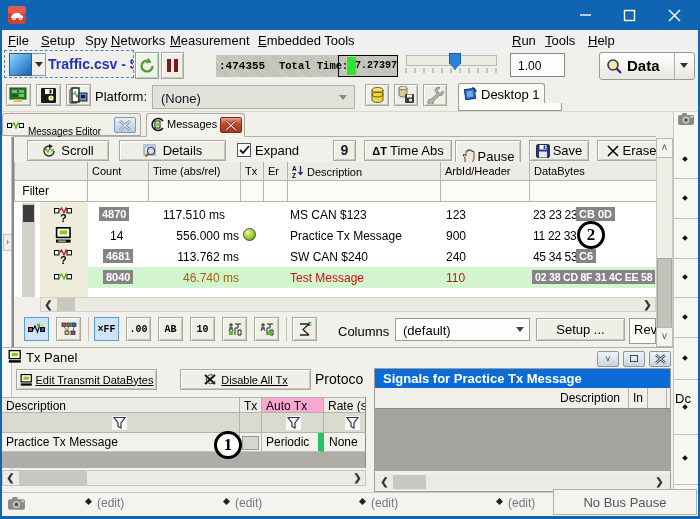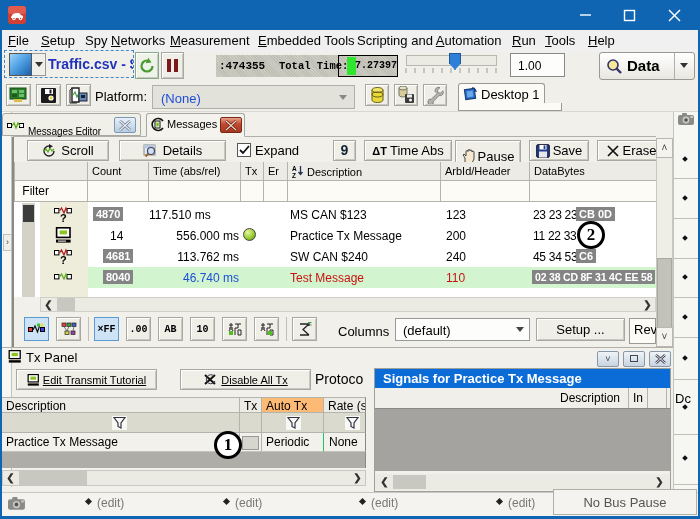--- a/index.html
+++ b/index.html
@@ -38,21 +38,20 @@
     <line x1="105" y1="10" x2="94" y2="21" stroke="#fff" stroke-width="1.4"></line>
   </svg>
 </div>
 
 <div class="ab" style="left:2px;top:30px;width:696px;height:22px;background:#f0f0f0;font-size:13px">
   <span class="ab" style="left:6px;top:3px"><u>F</u>ile</span>
   <span class="ab" style="left:39px;top:3px"><u>S</u>etup</span>
   <span class="ab" style="left:83px;top:3px">Spy <u>N</u>etworks</span>
   <span class="ab" style="left:168px;top:3px"><u>M</u>easurement</span>
   <span class="ab" style="left:256px;top:3px"><u>E</u>mbedded Tools</span>
-  <span class="ab" style="left:355px;top:3px">Scripting and <u>A</u>utomation</span>
   <span class="ab" style="left:510px;top:3px"><u>R</u>un</span>
   <span class="ab" style="left:543px;top:3px"><u>T</u>ools</span>
   <span class="ab" style="left:586px;top:3px"><u>H</u>elp</span>
 </div>
 
 <div class="ab dith" style="left:2px;top:52px;width:696px;height:31px;background:#f0efe9"></div>
 <div class="ab" style="left:4px;top:50px;width:130px;height:28px;border:1px dashed #4488cc"></div>
 <div class="ab" style="left:9px;top:53px;width:23px;height:23px;border:1px solid #555;background:linear-gradient(135deg,#9fd4f6 0%,#57a8e8 40%,#1a5fae 100%)"></div>
 <div class="ab" style="left:32px;top:53px;width:14px;height:23px;background:#f0efe9;border:1px solid #999;border-left:none"></div>
 <div class="ab" style="left:35px;top:62px;width:0;height:0;border-left:4px solid transparent;border-right:4px solid transparent;border-top:5px solid #333"></div>
@@ -128,21 +127,21 @@
   <svg width="19" height="17" viewBox="0 0 19 17">
       <path d="M3 1 L10 1 L10 15 L3 15 Z" fill="#fff" stroke="#222" stroke-width="1.4"></path>
       <path d="M3 1 L1 3 L1 16 L8 16" fill="none" stroke="#222"></path>
       <path d="M4 8 l2 -3 l2 5 l2 -4" fill="none" stroke="#48a048" stroke-width="1.2"></path>
       <rect x="10" y="6" width="8" height="8" fill="#6888b8" stroke="#223"></rect>
       <rect x="12" y="8" width="4" height="3" fill="#123"></rect>
     </svg>
 </div>
 <div class="ab" style="left:95px;top:89px;font-size:13px">Platform:</div>
 <div class="ab" style="left:152px;top:85px;width:203px;height:24px;background:#e2e1da;border:1px solid #b0b0aa"></div>
-<div class="ab" style="left:161px;top:91px;font-size:13px;color:#1d4ed8">(None)</div>
+<div class="ab" style="left:161px;top:91px;font-size:13px;color:#0f172a">(None)</div>
 <div class="ab" style="left:339px;top:95px;width:0;height:0;border-left:4px solid transparent;border-right:4px solid transparent;border-top:5px solid #888"></div>
 <div class="b3d" style="left:365px;top:84px;width:24px;height:22px">
   <svg width="15" height="17" viewBox="0 0 15 17">
       <path d="M2 3 L2 13 A5.5 2.5 0 0 0 13 13 L13 3" fill="#e8d838" stroke="#665c10"></path>
       <ellipse cx="7.5" cy="3" rx="5.5" ry="2.5" fill="#f2e668" stroke="#665c10"></ellipse>
       <ellipse cx="7.5" cy="7.5" rx="5.5" ry="2.5" fill="none" stroke="#665c10"></ellipse>
     </svg>
 </div>
 <div class="b3d" style="left:394px;top:84px;width:24px;height:22px">
   <svg width="18" height="18" viewBox="0 0 18 18">
@@ -302,40 +301,40 @@
     <rect x="13" y="2.5" width="4.4" height="4.4" fill="#fff" stroke="#000"></rect>
     <path d="M5.5 5 l2 -3 l2.5 5 l2 -5 l1.5 3" fill="none" stroke="#b02020" stroke-width="1.3"></path>
     <text x="6" y="16" font-size="11" font-weight="bold" font-family="Liberation Sans">?</text>
   </svg>
 <svg class="ab" style="left:54px;top:272px" width="18" height="10" viewBox="0 0 18 10">
     <rect x="0.5" y="2.5" width="4.4" height="4.4" fill="#fff" stroke="#000"></rect>
     <rect x="13" y="2.5" width="4.4" height="4.4" fill="#fff" stroke="#000"></rect>
     <path d="M5.5 5 l2 -3 l2.5 5 l2 -5 l1.5 3" fill="none" stroke="#5aaa20" stroke-width="1.3"></path>
   </svg>
 
-<div class="badge" style="left:93px;top:207px">4870</div>
-<div class="cell" style="left:149px;top:208px;width:90px;text-align:left">117.510 ms</div>
+<div class="badge" style="left:99px;top:207px">4870</div>
+<div class="cell" style="left:149px;top:208px;width:90px;text-align:center">117.510 ms</div>
 <div class="cell" style="left:290px;top:208px">MS CAN $123</div>
 <div class="cell" style="left:446px;top:208px">123</div>
 <div class="cell" style="left:533px;top:208px;letter-spacing:-0.3px">23 23 23</div>
 <div class="badge" style="left:576px;top:207px">CB 0D</div>
 <div class="cell" style="left:110px;top:229px">14</div>
 <div class="cell" style="left:149px;top:229px;width:90px;text-align:right">556.000 ms</div>
 <div class="ab" style="left:243px;top:228px;width:13px;height:13px;border-radius:50%;background:radial-gradient(circle at 35% 30%,#e8f8a0,#9acd32 55%,#5a8a10);border:1px solid #444"></div>
 <div class="cell" style="left:290px;top:229px">Practice Tx Message</div>
-<div class="cell" style="left:446px;top:229px">200</div>
+<div class="cell" style="left:446px;top:229px">900</div>
 <div class="cell" style="left:533px;top:229px;letter-spacing:-0.3px">11 22 33</div>
 <div class="badge" style="left:103px;top:249px">4681</div>
 <div class="cell" style="left:149px;top:250px;width:90px;text-align:right">113.762 ms</div>
 <div class="cell" style="left:290px;top:250px">SW CAN $240</div>
 <div class="cell" style="left:446px;top:250px">240</div>
 <div class="cell" style="left:533px;top:250px;letter-spacing:-0.3px">45 34 53</div>
 <div class="badge" style="left:576px;top:249px">C6</div>
 <div class="badge" style="left:103px;top:270px">8040</div>
-<div class="cell" style="left:149px;top:271px;width:90px;text-align:right;color:#1d4ed8">46.740 ms</div>
+<div class="cell" style="left:149px;top:271px;width:90px;text-align:right;color:#a16207">46.740 ms</div>
 <div class="cell" style="left:290px;top:271px;color:#cc1111">Test Message</div>
 <div class="cell" style="left:446px;top:271px;color:#cc1111">110</div>
 <div class="badge" style="left:532px;top:270px;font-size:10.5px;letter-spacing:-0.2px">02 38 CD 8F 31 4C EE 58</div>
 <div class="circnum" style="left:577px;top:221px">2</div>
 
 <div class="ab" style="left:40px;top:297px;width:616px;height:15px;background:#ecebe3;border:1px solid #d0cfc8"></div>
 <div class="ab" style="left:41px;top:298px;width:15px;height:13px;text-align:center;font-size:10px;color:#333;line-height:13px;font-weight:bold">❮</div>
 <div class="ab" style="left:57px;top:298px;width:18px;height:13px;background:#c9c8c0"></div>
 <div class="ab" style="left:640px;top:298px;width:15px;height:13px;text-align:center;font-size:10px;color:#333;line-height:13px;font-weight:bold">❯</div>
 
@@ -412,54 +411,54 @@
       <path d="M1 1 L10 9 M10 1 L1 9" stroke="#445" stroke-width="2.4"></path>
       <path d="M1 1 L10 9 M10 1 L1 9" stroke="#e8ecf0" stroke-width="1"></path>
     </svg></div>
 
 <div class="b3d" style="left:16px;top:369px;width:141px;height:21px;font-size:11px">
   <svg width="13" height="12" viewBox="0 0 14 13" style="margin-right:3px">
       <rect x="1.2" y="0.6" width="11" height="8" fill="#fff" stroke="#000" stroke-width="1.3"></rect>
       <rect x="3.6" y="2.8" width="6.2" height="3.4" fill="#8ac820"></rect>
       <rect x="0.8" y="10.2" width="12" height="2.4" fill="#000"></rect>
     </svg>
-  <u>Edit Transmit Tutorial</u>
+  <u>Edit Transmit DataBytes</u>
   </div>
 <div class="b3d" style="left:180px;top:369px;width:131px;height:21px;font-size:11px">
   <svg width="14" height="13" viewBox="0 0 14 13" style="margin-right:4px">
       <path d="M2 2 L12 11 M12 2 L2 11" stroke="#111" stroke-width="2"></path>
       <path d="M11 3 a4.5 4.5 0 1 0 1 5" fill="none" stroke="#334" stroke-width="1"></path>
     </svg>
   <u>Disable All Tx</u>
   </div>
 <div class="ab" style="left:315px;top:371px;font-size:14px">Protoco</div>
 
 <div class="hdrcell" style="left:2px;top:397px;width:238px;height:16px;background:#ecebe5;border-top:1px solid #b4b4ae;padding-top:1px;font-size:12px">Description</div>
 <div class="hdrcell" style="left:240px;top:397px;width:22px;height:16px;background:#ecebe5;border-top:1px solid #b4b4ae;padding-top:1px;font-size:12px">Tx</div>
-<div class="hdrcell" style="left:262px;top:397px;width:62px;height:16px;background:#fdba74;border-top:1px solid #b4b4ae;padding-top:1px;font-size:12px">Auto Tx</div>
+<div class="hdrcell" style="left:262px;top:397px;width:62px;height:16px;background:#f9a8d4;border-top:1px solid #b4b4ae;padding-top:1px;font-size:12px">Auto Tx</div>
 <div class="hdrcell" style="left:324px;top:397px;width:42px;height:16px;background:#ecebe5;border-top:1px solid #b4b4ae;border-right:1px solid #888;padding-top:1px;font-size:12px">Rate (s</div>
 <div class="hdrcell dith2" style="left:2px;top:413px;width:238px;height:20px;background:#dbdacf"></div>
 <div class="hdrcell dith2" style="left:240px;top:413px;width:22px;height:20px;background:#dbdacf"></div>
 <div class="hdrcell dith2" style="left:262px;top:413px;width:62px;height:20px;background:#dbdacf"></div>
 <div class="hdrcell dith2" style="left:324px;top:413px;width:42px;height:20px;background:#dbdacf;border-right:1px solid #888"></div>
 <svg class="ab" style="left:112px;top:416px" width="15" height="14" viewBox="0 0 15 14">
     <rect x="0" y="0" width="15" height="14" fill="#f8f8f4"></rect>
     <path d="M2 1.5 L13 1.5 L9 7 L9 12 L6 10.5 L6 7 Z" fill="none" stroke="#334" stroke-width="1.2"></path>
   </svg>
 <svg class="ab" style="left:286px;top:416px" width="15" height="14" viewBox="0 0 15 14">
     <rect x="0" y="0" width="15" height="14" fill="#f8f8f4"></rect>
     <path d="M2 1.5 L13 1.5 L9 7 L9 12 L6 10.5 L6 7 Z" fill="none" stroke="#334" stroke-width="1.2"></path>
   </svg>
 <svg class="ab" style="left:345px;top:416px" width="15" height="14" viewBox="0 0 15 14">
     <rect x="0" y="0" width="15" height="14" fill="#f8f8f4"></rect>
     <path d="M2 1.5 L13 1.5 L9 7 L9 12 L6 10.5 L6 7 Z" fill="none" stroke="#334" stroke-width="1.2"></path>
   </svg>
 <div class="ab" style="left:2px;top:433px;width:238px;height:19px;background:#f2f1eb;border-right:1px solid #b4b4ae;border-bottom:1px solid #c4c4be;font-size:12px;padding:2px 0 0 4px">Practice Tx Message</div>
 <div class="ab" style="left:240px;top:433px;width:22px;height:19px;background:#f2f1eb;border-right:1px solid #b4b4ae;border-bottom:1px solid #c4c4be"></div>
-<div class="ab" style="left:262px;top:433px;width:62px;height:19px;background:#f2f1eb;border-right:1px solid #22c55e;border-bottom:1px solid #c4c4be;font-size:12px;padding:2px 0 0 4px">Periodic</div>
+<div class="ab" style="left:262px;top:433px;width:62px;height:19px;background:#f2f1eb;border-right:6px solid #22c55e;border-bottom:1px solid #c4c4be;font-size:12px;padding:2px 0 0 4px">Periodic</div>
 <div class="ab" style="left:324px;top:433px;width:42px;height:19px;background:#f2f1eb;border-right:1px solid #888;border-bottom:1px solid #c4c4be;font-size:12px;padding:2px 0 0 5px">None</div>
 <div class="ab" style="left:242px;top:436px;width:17px;height:14px;background:#d6d5ce;border:1px solid #9a9a92"></div>
 <div class="ab" style="left:2px;top:452px;width:364px;height:16px;background:#aeada7;border-right:1px solid #888"></div>
 <div class="circnum" style="left:214px;top:431px">1</div>
 
 <div class="ab" style="left:2px;top:470px;width:364px;height:16px;background:#ecebe3;border:1px solid #c8c8c0"></div>
 <div class="ab" style="left:3px;top:471px;width:15px;height:14px;text-align:center;font-size:10px;color:#333;line-height:14px;font-weight:bold">❮</div>
 <div class="ab" style="left:19px;top:471px;width:68px;height:14px;background:#c9c8c0"></div>
 <div class="ab" style="left:350px;top:471px;width:15px;height:14px;text-align:center;font-size:10px;color:#333;line-height:14px;font-weight:bold">❯</div>
 

